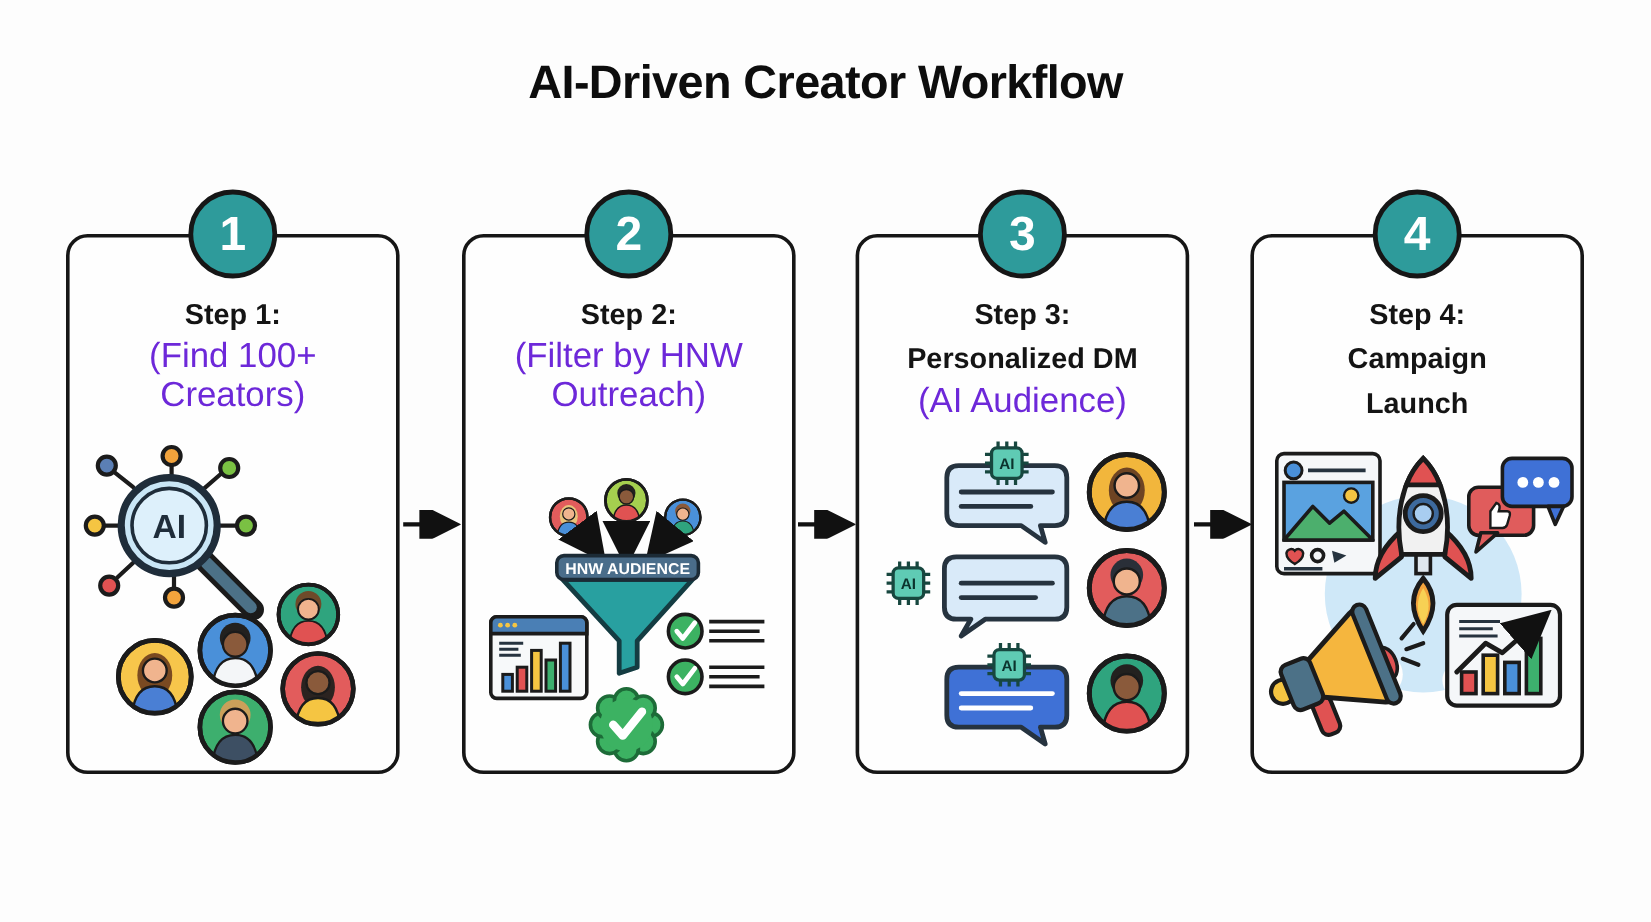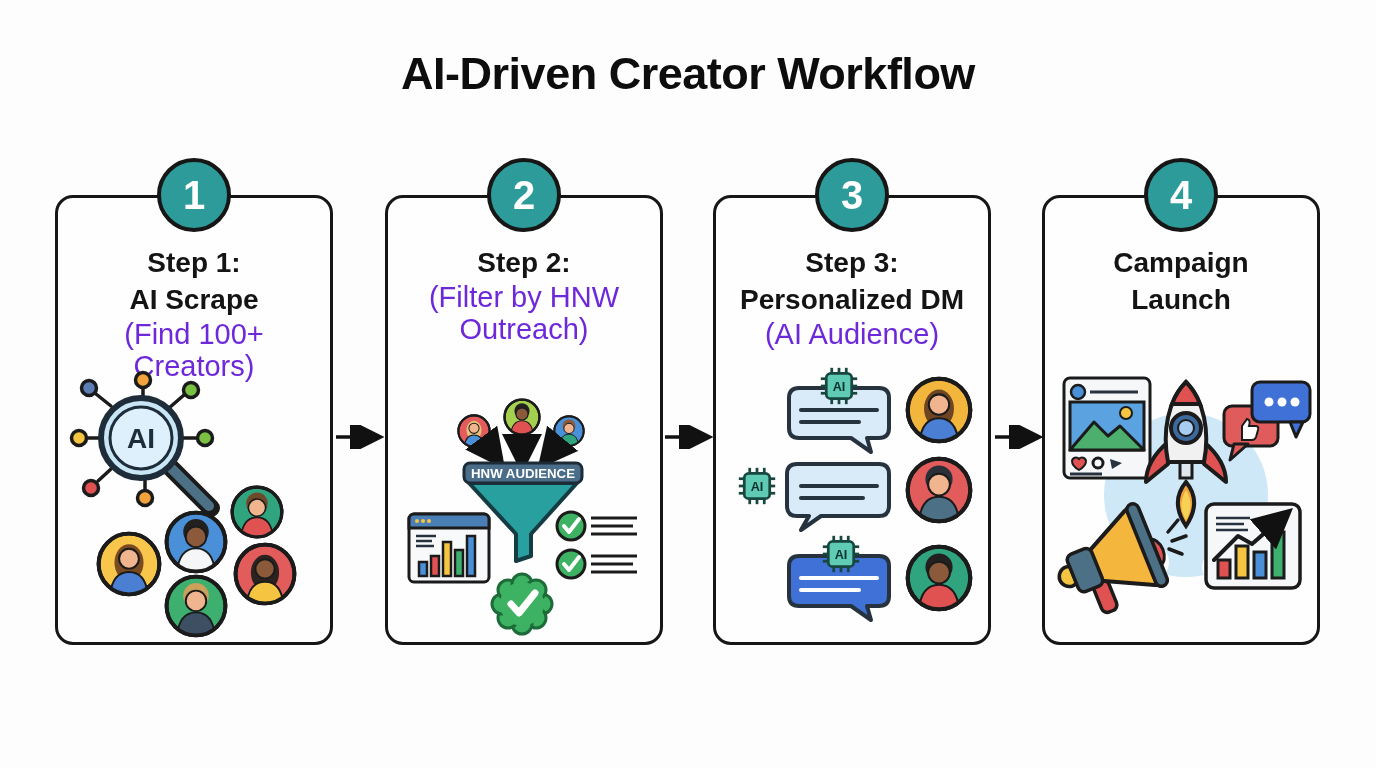--- a/index.html
+++ b/index.html
@@ -1,27 +1,27 @@
 <!DOCTYPE html>
 <html><head>
 <meta charset="utf-8">
 <style>
   html,body{margin:0;padding:0;background:#fdfdfd;}
   .canvas{position:relative;width:1376px;height:768px;background:#fdfdfd;overflow:hidden;
           font-family:"Liberation Sans","DejaVu Sans",sans-serif;color:#101010;}
   .title{position:absolute;top:48px;left:0;width:100%;text-align:center;
-         font-size:45px;font-weight:bold;letter-spacing:-0.5px;color:#0d0d0d;margin:0;}
+         font-size:39px;font-weight:bold;letter-spacing:-0.5px;color:#0d0d0d;margin:0;}
   .card{position:absolute;top:195px;width:278px;height:450px;background:#fefefe;
         border:3px solid #161616;border-radius:18px;box-sizing:border-box;}
   .badge{position:absolute;top:-40px;left:50%;transform:translateX(-50%);
          width:74px;height:74px;border-radius:50%;background:#2E9B9B;border:4px solid #161616;
          color:#ffffff;font-size:40px;font-weight:bold;display:flex;align-items:center;
          justify-content:center;box-sizing:border-box;z-index:2;}
   .card-text{margin-top:46px;text-align:center;padding:0 12px;}
-  .step-heading,.step-name{font-size:28px;font-weight:bold;line-height:37px;color:#141414;}
+  .step-heading,.step-name{font-size:24px;font-weight:bold;line-height:37px;color:#141414;}
   .wrap-narrow{max-width:175px;margin:0 auto;}
   .step-subtitle{font-size:29px;line-height:32px;color:#6d28d9;}
   .illus{position:absolute;left:50%;transform:translateX(-50%);}
   .arrow{position:absolute;top:425px;width:50px;height:24px;}
   svg text{font-family:"Liberation Sans","DejaVu Sans",sans-serif;}
 </style>
 </head>
 <body>
 
 <svg width="0" height="0" style="position:absolute">
@@ -72,21 +72,20 @@
 </svg>
 
 <div class="canvas">
 
   <h1 class="title">AI-Driven Creator Workflow</h1>
 
   <div class="card" style="left:55px">
     <div class="badge">1</div>
     <div class="card-text">
       <div class="step-heading">Step 1:</div>
-      <div class="step-name">AI Scrape</div>
       <div class="step-subtitle">(Find 100+ Creators)</div>
     </div>
     <svg class="illus" style="bottom:4px" width="270" height="272" viewBox="0 0 270 272">
       <g>
         <g stroke="#1b1b1b" stroke-width="3.5" stroke-linecap="round">
           <line x1="37" y1="28" x2="52" y2="40"></line>
             <line x1="84" y1="21" x2="84" y2="34"></line>
           <line x1="125" y1="29" x2="110" y2="42"></line>
             <line x1="27" y1="72" x2="40" y2="72"></line>
           <line x1="124" y1="72" x2="138" y2="72"></line>
@@ -238,20 +237,21 @@
     </svg>
   </div>
 
   <svg class="arrow" style="left:993px" viewBox="0 0 50 24">
     <line x1="2" y1="12" x2="40" y2="12" stroke="#111" stroke-width="3.5" marker-end="url(#arr)"></line>
   </svg>
 
   <div class="card" style="left:1042px">
     <div class="badge">4</div>
     <div class="card-text">
+      <div class="step-heading">Step 4:</div>
       <div class="step-name wrap-narrow">Campaign Launch</div>
       <div class="step-subtitle"></div>
     </div>
     <svg class="illus" style="bottom:6px" width="270" height="266" viewBox="0 0 270 266">
       <g>
         <circle cx="140" cy="125" r="82" fill="#cfe8f8"></circle>
         <circle cx="105" cy="192" r="18" fill="#fdfdfd"></circle>
           <circle cx="172" cy="197" r="16" fill="#fdfdfd"></circle>
       </g>
       <g>

